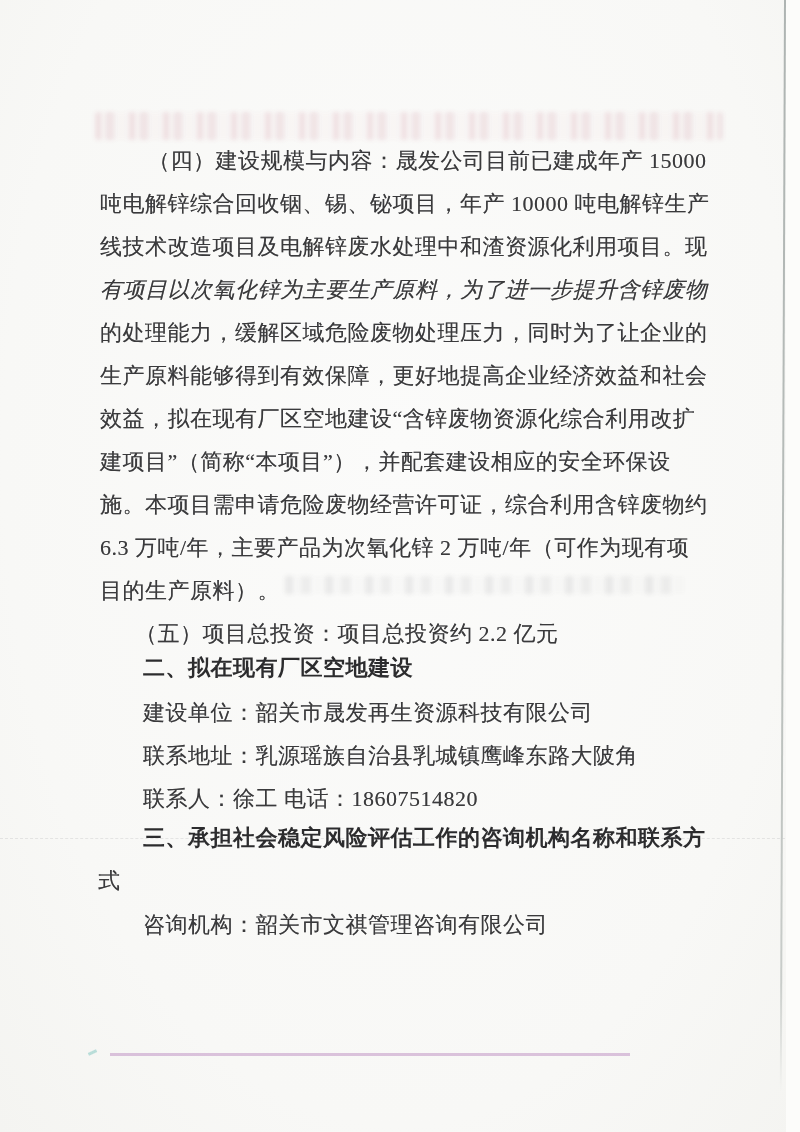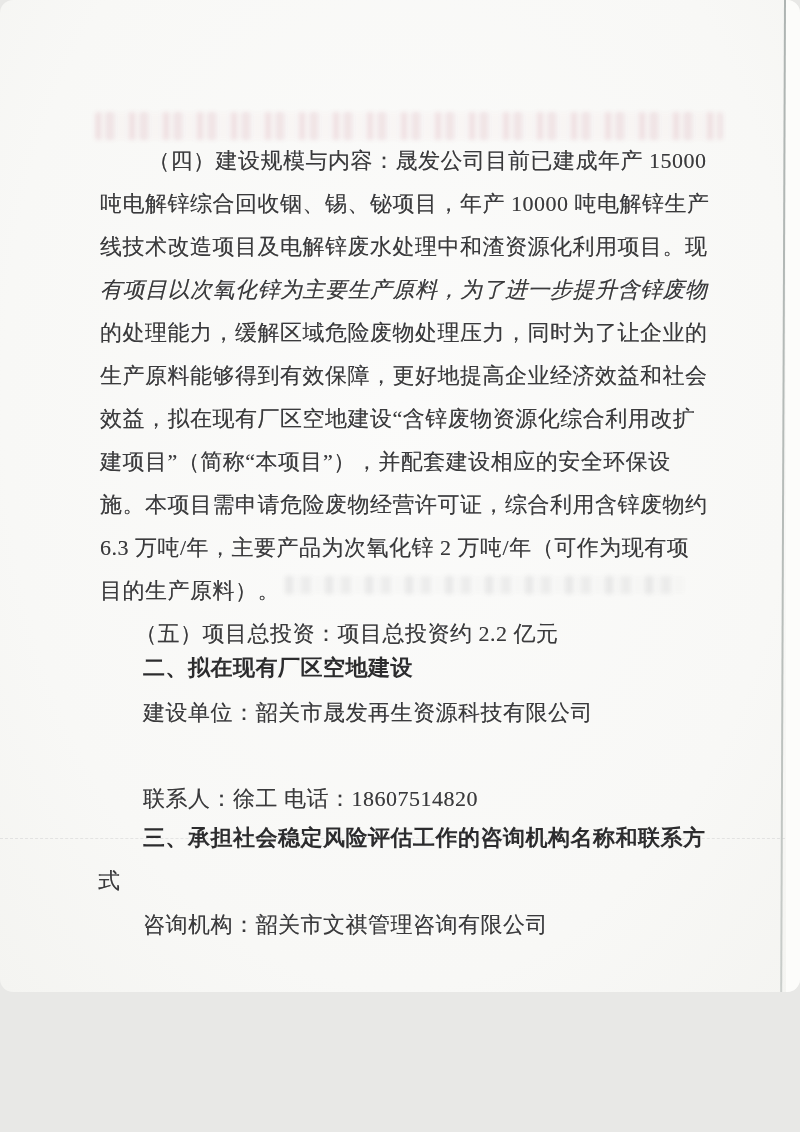--- a/index.html
+++ b/index.html
@@ -3,27 +3,26 @@
 <meta charset="utf-8">
 <style>
   html, body {
     margin: 0;
     padding: 0;
     background: #e8e8e6;
   }
   .scan-page {
     position: relative;
     width: 800px;
-    height: 992px;
+    height: 1132px;
     margin: 0 auto;
     background: #f9f9f7;
     background-image: radial-gradient(ellipse at 50% 40%, #fbfbfa 0%, #f8f8f6 70%, #f4f4f1 100%);
     overflow: hidden;
     font-family: "Liberation Serif", "DejaVu Serif", serif;
-    border-radius: 13px;
   }
   
   .fold-line {
     position: absolute;
     left: 784px;
     top: 0;
     width: 2px;
     height: 1092px;
     background: linear-gradient(to bottom, #aeb4b2 0%, #b9bebb 60%, #c9cdca 90%, rgba(200,205,202,0) 100%);
     transform: rotate(0.22deg);
@@ -156,20 +155,21 @@
   <div class="doc-line l4">的处理能力，缓解区域危险废物处理压力，同时为了让企业的</div>
   <div class="doc-line l5">生产原料能够得到有效保障，更好地提高企业经济效益和社会</div>
   <div class="doc-line l6">效益，拟在现有厂区空地建设“含锌废物资源化综合利用改扩</div>
   <div class="doc-line l7">建项目”（简称“本项目”），并配套建设相应的安全环保设</div>
   <div class="doc-line l8">施。本项目需申请危险废物经营许可证，综合利用含锌废物约</div>
   <div class="doc-line l9">6.3 万吨/年，主要产品为次氧化锌 2 万吨/年（可作为现有项</div>
   <div class="doc-line l10">目的生产原料）。</div>
   <div class="doc-line l11">（五）项目总投资：项目总投资约 2.2 亿元</div>
   <div class="doc-line heading l12">二、拟在现有厂区空地建设</div>
   <div class="doc-line l13">建设单位：韶关市晟发再生资源科技有限公司</div>
+  <div class="doc-line l14">联系地址：乳源瑶族自治县乳城镇鹰峰东路大陂角</div>
   <div class="doc-line l15">联系人：徐工 电话：18607514820</div>
   <div class="doc-line heading l16">三、承担社会稳定风险评估工作的咨询机构名称和联系方</div>
   <div class="doc-line l17">式</div>
   <div class="doc-line l18">咨询机构：韶关市文祺管理咨询有限公司</div>
 
   <div class="bleed-underline"></div>
   <div class="bleed-underline-tick"></div>
 
 </div>
 

